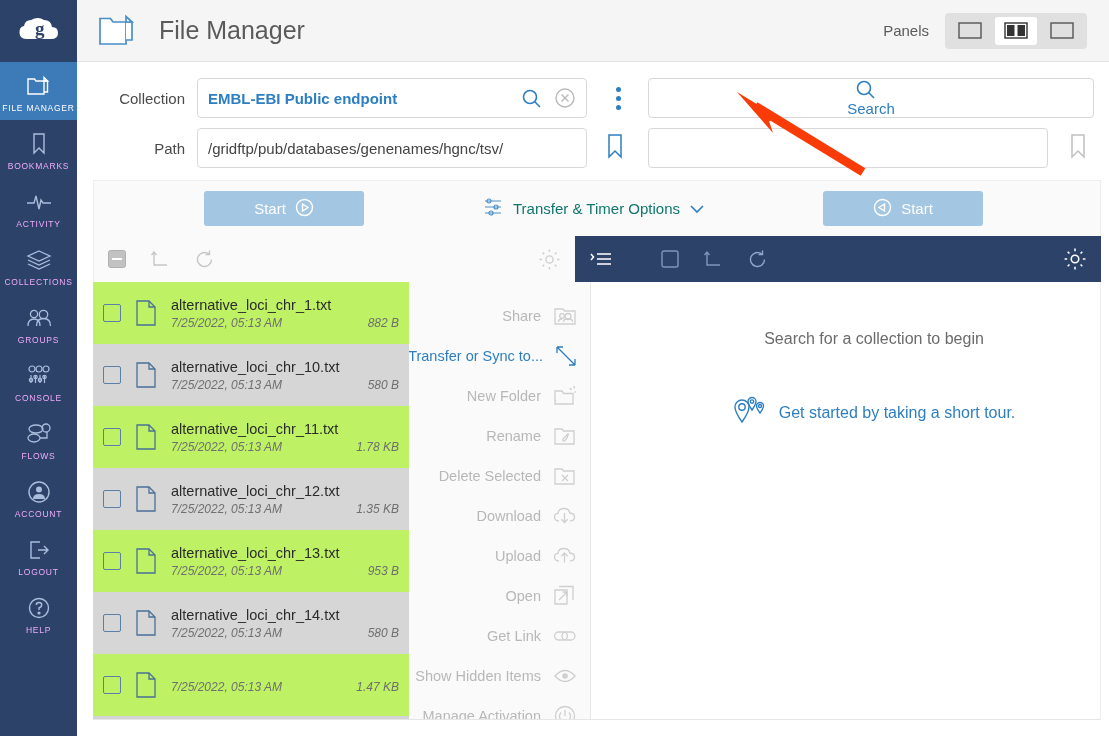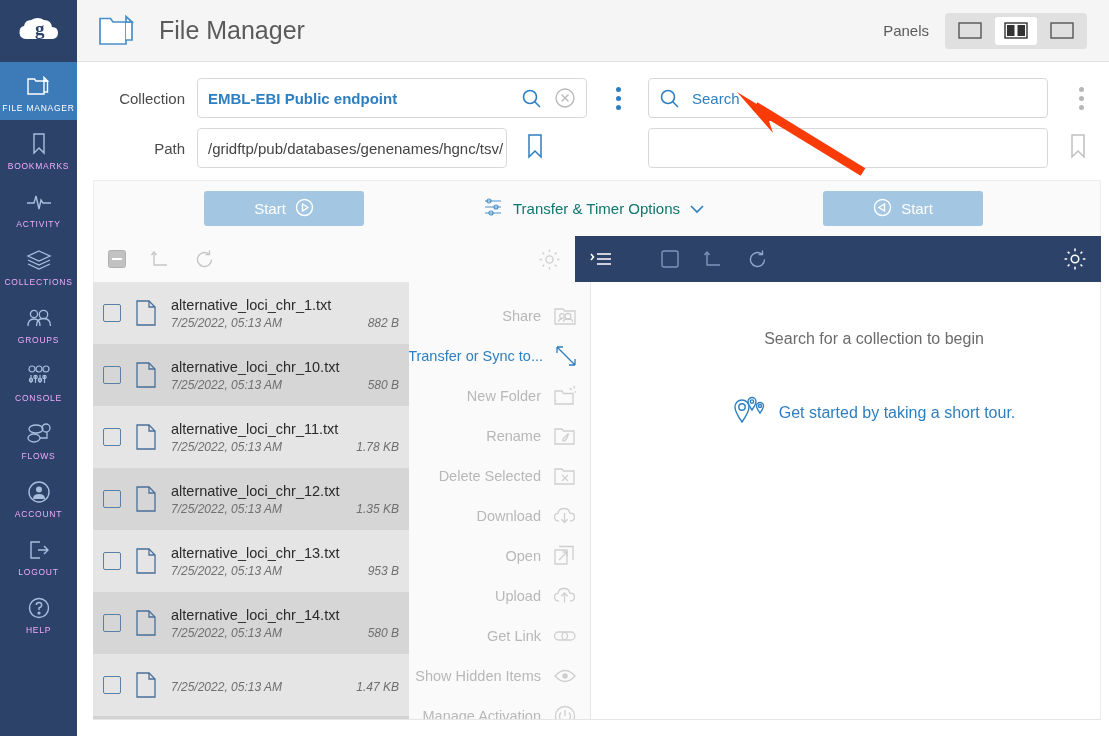--- a/index.html
+++ b/index.html
@@ -111,21 +111,21 @@
 
   
   #filelist {
     position: absolute; left: 93px; top: 282px; width: 316px; height: 437px;
     overflow: hidden; background: #d3d3d3;
   }
   .frow {
     height: 62px; display: flex; align-items: center; padding: 0 10px;
     cursor: pointer;
   }
-  .frow.a { background: #e5e5e5; }
+  .frow.a { background: #bef264; }
   .frow.b { background: #d6d6d6; }
   .fcb {
     width: 18px; height: 18px; border: 1.5px solid #5b7fa6; border-radius: 2px;
     background: transparent; margin-right: 14px; flex: none; cursor: pointer;
   }
   .fdoc { margin-right: 14px; flex: none; display: flex; }
   .fmeta { flex: 1; min-width: 0; }
   .fname {
     font-size: 14.5px; color: #2b2b2b; white-space: nowrap;
   }
@@ -348,32 +348,32 @@
     </div>
     <div class="kebab blue" style="margin-left:20px;">
       <i></i>
         <i></i>
         <i></i>
     </div>
   </div>
 
   <div class="field-row" style="left:16px; top:66px;">
     <div class="field-label">Path</div>
-    <div class="inp" style="width:310px;">
+    <div class="inp" style="width:390px;">
       <span class="val dark">/gridftp/pub/databases/genenames/hgnc/tsv/</span>
     </div>
     <div style="margin-left:18px;">
       <svg width="20" height="28" viewBox="0 0 20 28" fill="none" stroke="#2d7fc1" stroke-width="1.5">
         <path d="M4 3 L16 3 L16 25 L10 19 L4 25 Z"></path>
       </svg>
     </div>
   </div>
 
   <div class="field-row" style="left:571px; top:16px;">
-    <div class="inp" style="width:400px;">
+    <div class="inp" style="width:446px;flex-direction:column;">
       <span class="ico-btn" style="margin-right:12px;">
         <svg width="21" height="21" viewBox="0 0 21 21" fill="none" stroke="#2d7fc1" stroke-width="1.6">
           <circle cx="9" cy="9" r="6.5"></circle>
             <path d="M13.8 13.8 L19 19"></path>
         </svg>
       </span>
       <span class="ph">Search</span>
     </div>
     <div class="kebab grey" style="margin-left:22px;">
       <i></i>
@@ -660,35 +660,35 @@
     <div class="amrow">
       <span class="lbl">Download</span>
       <span class="amico">
         <svg width="24" height="24" viewBox="0 0 24 24" fill="none" stroke="#cfcfcf" stroke-width="1.3">
           <path d="M6 17 Q1.5 17 1.5 13 Q1.5 9.5 5 9.3 Q5.5 4.5 11 4.5 Q16 4.5 16.8 9 Q21.5 9.2 21.5 13 Q21.5 17 17 17"></path>
           <path d="M11.5 9 L11.5 18.5 M8.3 15.3 L11.5 18.5 L14.7 15.3"></path>
         </svg>
       </span>
     </div>
     <div class="amrow">
+      <span class="lbl">Upload</span>
+      <span class="amico">
+        <svg width="24" height="24" viewBox="0 0 24 24" fill="none" stroke="#cfcfcf" stroke-width="1.3">
+          <path d="M6 17 Q1.5 17 1.5 13 Q1.5 9.5 5 9.3 Q5.5 4.5 11 4.5 Q16 4.5 16.8 9 Q21.5 9.2 21.5 13 Q21.5 17 17 17"></path>
+          <path d="M11.5 18.5 L11.5 9 M8.3 12.2 L11.5 9 L14.7 12.2"></path>
+        </svg>
+      </span>
+    </div>
+    <div class="amrow">
       <span class="lbl">Open</span>
       <span class="amico">
         <svg width="24" height="24" viewBox="0 0 24 24" fill="none" stroke="#cfcfcf" stroke-width="1.3">
           <path d="M2 6 L14 6 L14 20 L2 20 Z"></path>
           <path d="M6 2.5 L20 2.5 L20 16"></path>
           <path d="M6 16 L14 8 M9.5 8 L14 8 L14 12.5"></path>
-        </svg>
-      </span>
-    </div>
-    <div class="amrow">
-      <span class="lbl">Upload</span>
-      <span class="amico">
-        <svg width="24" height="24" viewBox="0 0 24 24" fill="none" stroke="#cfcfcf" stroke-width="1.3">
-          <path d="M6 17 Q1.5 17 1.5 13 Q1.5 9.5 5 9.3 Q5.5 4.5 11 4.5 Q16 4.5 16.8 9 Q21.5 9.2 21.5 13 Q21.5 17 17 17"></path>
-          <path d="M11.5 18.5 L11.5 9 M8.3 12.2 L11.5 9 L14.7 12.2"></path>
         </svg>
       </span>
     </div>
     <div class="amrow">
       <span class="lbl">Get Link</span>
       <span class="amico">
         <svg width="24" height="24" viewBox="0 0 24 24" fill="none" stroke="#cfcfcf" stroke-width="1.3">
           <rect x="1.5" y="8" width="13" height="8" rx="4"></rect>
           <rect x="9" y="8" width="13" height="8" rx="4"></rect>
         </svg>

